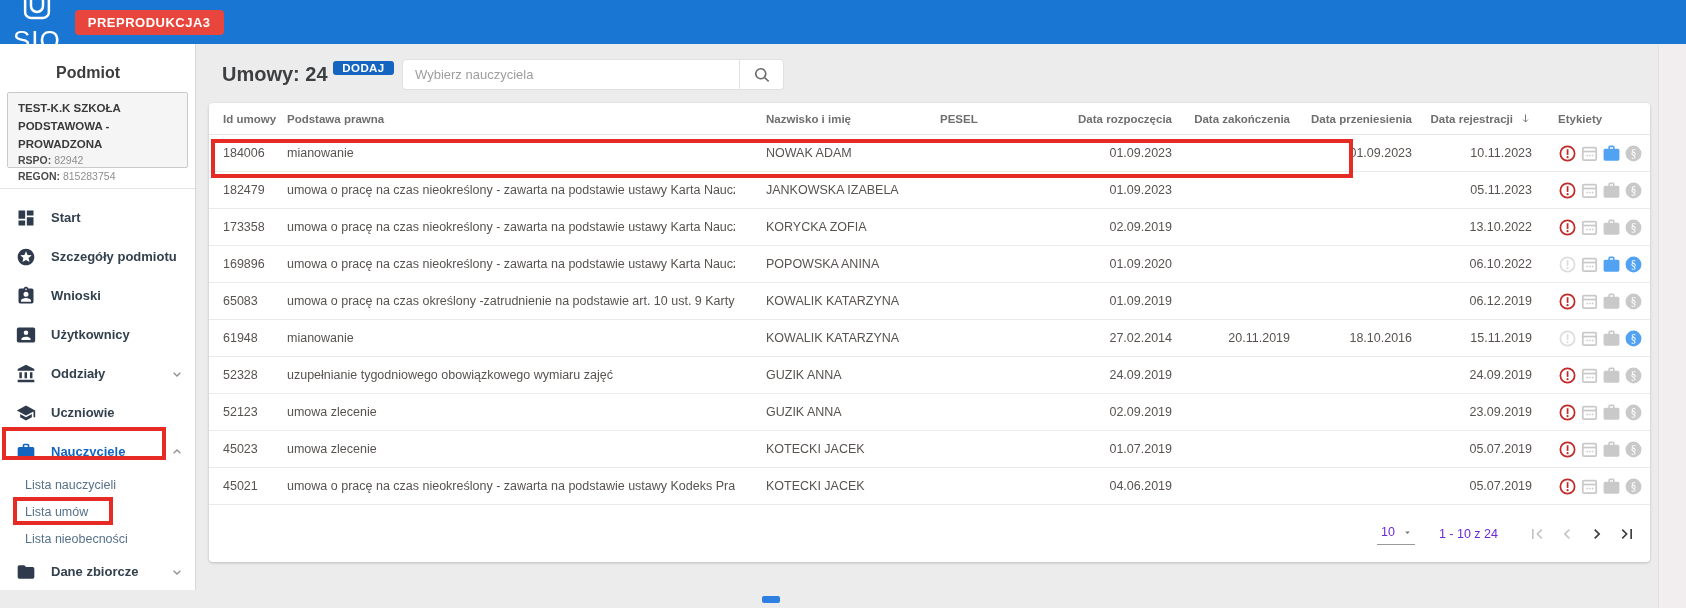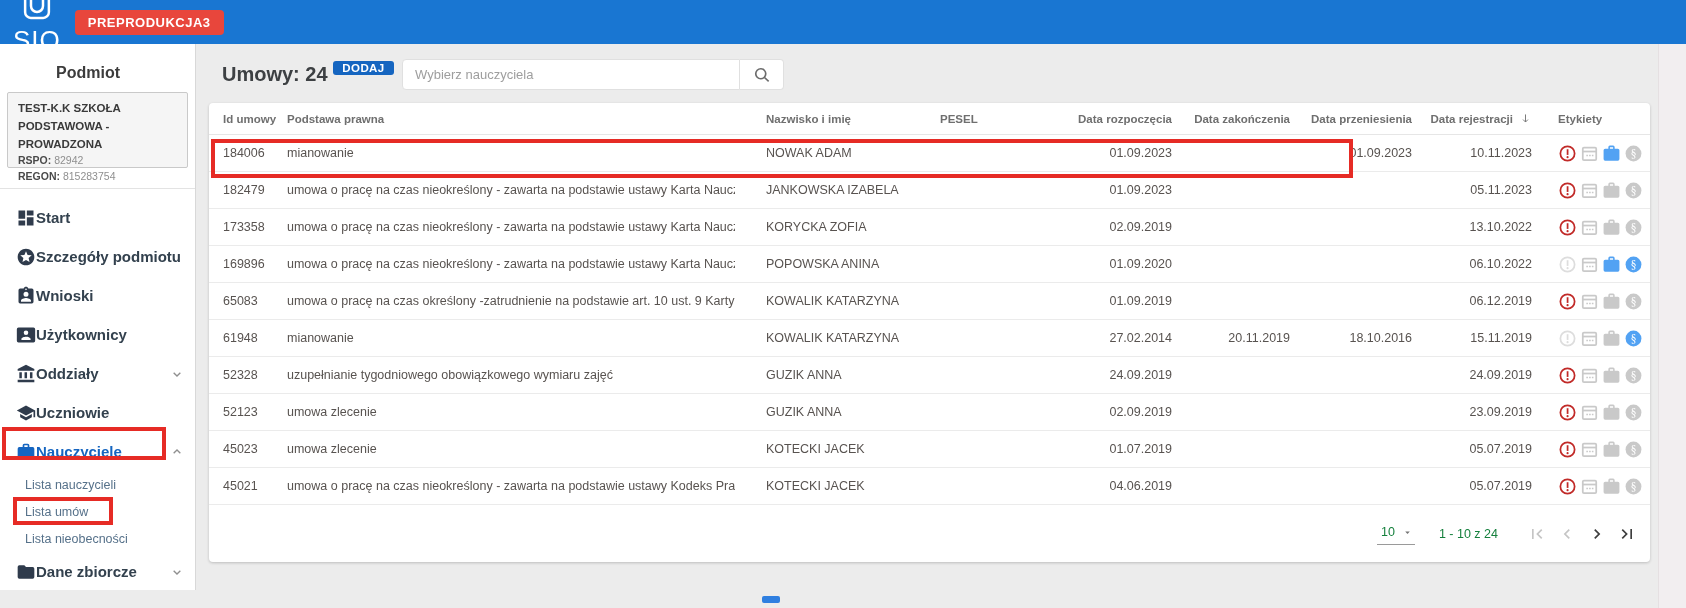--- a/index.html
+++ b/index.html
@@ -20,22 +20,22 @@
   .sidebar{position:absolute;left:0;top:44px;width:196px;height:546px;background:#fff;
            border-right:1px solid #d8d8d8;}
   .podmiot-label{position:absolute;left:16px;top:20px;font-size:16px;font-weight:bold;color:#3c3c3c;margin-left:40px;}
   .podmiot-box{position:absolute;left:7px;top:48px;width:181px;height:76px;background:#f5f5f5;
                border:1px solid #c9c9c9;border-radius:2px;padding:7px 10px;}
   .entity-name{font-size:11.5px;font-weight:bold;color:#3a3a3a;line-height:1.55;}
   .entity-meta{font-size:10.5px;color:#8f8f8f;line-height:1.5;}
   .entity-meta b{color:#4a4a4a;}
   .side-sep{position:absolute;left:0;right:0;top:144px;border-top:1px solid #e3e3e3;}
   .nav{position:absolute;left:0;right:0;top:154px;}
-  .nav-item{height:39px;display:flex;align-items:center;padding:0 10px 0 16px;
-            font-size:15px;font-weight:bold;color:#33414e;cursor:pointer;}
+  .nav-item{height:39px;display:flex;align-items:center;padding:0 10px 0 16px;gap:15px;
+            font-size:13px;font-weight:bold;color:#33414e;cursor:pointer;}
   .nav-item .nico{width:20px;height:20px;color:#2f3b4c;flex:none;}
   .nav-item.active{color:var(--accent-blue);}
   .nav-item.active .nico{color:var(--accent-blue);}
   .chev{margin-left:auto;color:#8f8f8f;}
   .nav-sub{padding-left:25px;}
   .nav-sub-item{height:27px;display:flex;align-items:center;font-size:12.5px;color:#56718a;cursor:pointer;}
   .nav-item.last{margin-top:0;}
 
   
   .page-title{position:absolute;left:222px;top:63px;font-size:20px;font-weight:bold;color:#3d4043;}
@@ -68,21 +68,21 @@
   .c-reg{width:120px;display:flex;align-items:center;justify-content:flex-end;gap:6px;}
   .c-labels{width:104px;padding-left:26px;display:flex;align-items:center;gap:3px;overflow:visible;text-align:right;}
   .lic{width:19px;height:19px;flex:none;}
   .s-red{color:var(--label-red);}
   .s-blue{color:var(--label-blue);}
   .s-gray{color:var(--label-gray);}
   .s-light{color:var(--label-light);}
 
   
   .tfoot{position:absolute;left:0;right:0;bottom:0;height:56px;display:flex;align-items:center;
-         justify-content:flex-end;padding-right:8px;font-size:12.5px;color:#15803d;}
+         justify-content:flex-end;padding-right:8px;font-size:12.5px;color:#6d28d9;}
   .page-size{display:flex;align-items:center;gap:7px;border-bottom:1px solid #9a9a9a;
              padding:2px 2px 5px 4px;cursor:pointer;}
   .page-size .caret{color:#757575;}
   .range{margin-left:24px;margin-right:24px;}
   .pg-btn{width:30px;height:30px;display:flex;align-items:center;justify-content:center;background:none;
           border:none;cursor:pointer;padding:0;}
   .pg-btn.disabled{color:#c5c5c5;}
   .pg-btn.enabled{color:#3e3e3e;}
 
   

